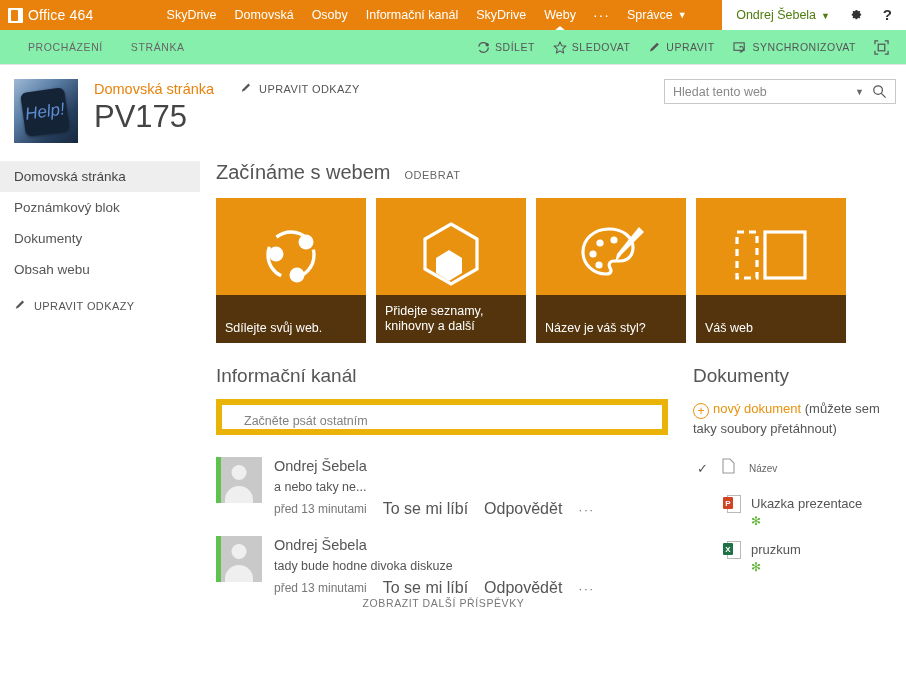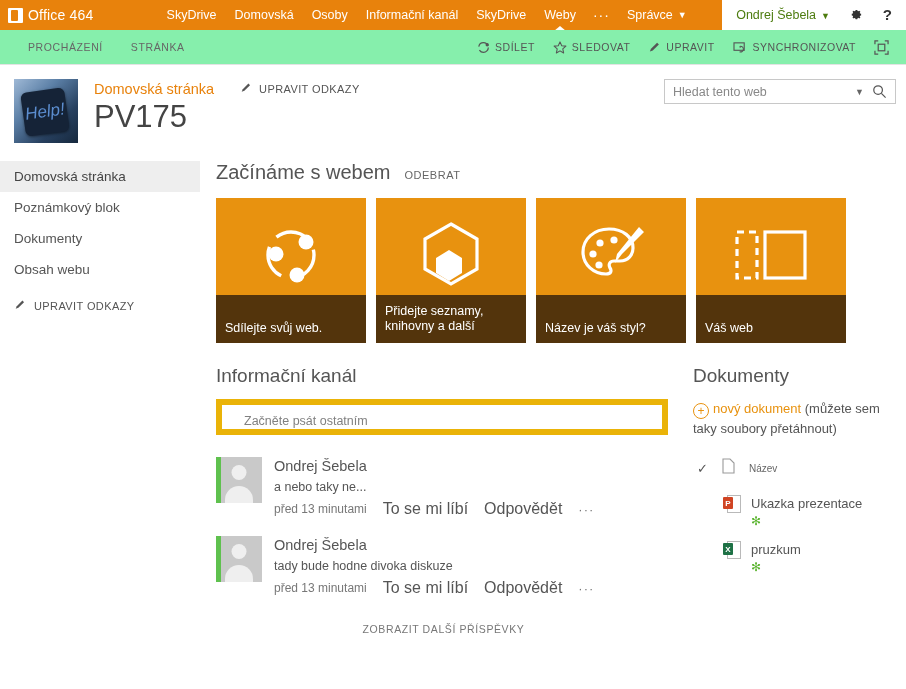--- a/index.html
+++ b/index.html
@@ -165,21 +165,21 @@
   }
   .post-author{font-size:14.5px;color:#555;line-height:18px;}
   .post-text{font-size:12.5px;color:#555;margin-top:4px;line-height:16px;}
   .post-meta{display:flex;align-items:center;gap:16px;margin-top:5px;}
   .post-time{font-size:12px;color:#777;}
   .post-act{font-size:16px;color:#555;cursor:pointer;}
   .post-more{font-size:13px;color:#777;letter-spacing:1px;cursor:pointer;}
 
   .more-posts{
     text-align:center;font-size:10.5px;letter-spacing:.6px;color:#777;
-    text-transform:uppercase;margin-top:26px;cursor:pointer;
+    text-transform:uppercase;cursor:pointer;
   }
 
   
   .newdoc{font-size:13px;line-height:19px;color:#555;margin-bottom:14px;}
   .newdoc .plus{
     display:inline-flex;align-items:center;justify-content:center;
     width:14px;height:14px;border:1.6px solid #e8920f;border-radius:50%;
     color:#e8920f;font-size:12px;line-height:0;margin-right:4px;vertical-align:-2px;
   }
   .newdoc a{color:#e8920f;text-decoration:none;cursor:pointer;}

